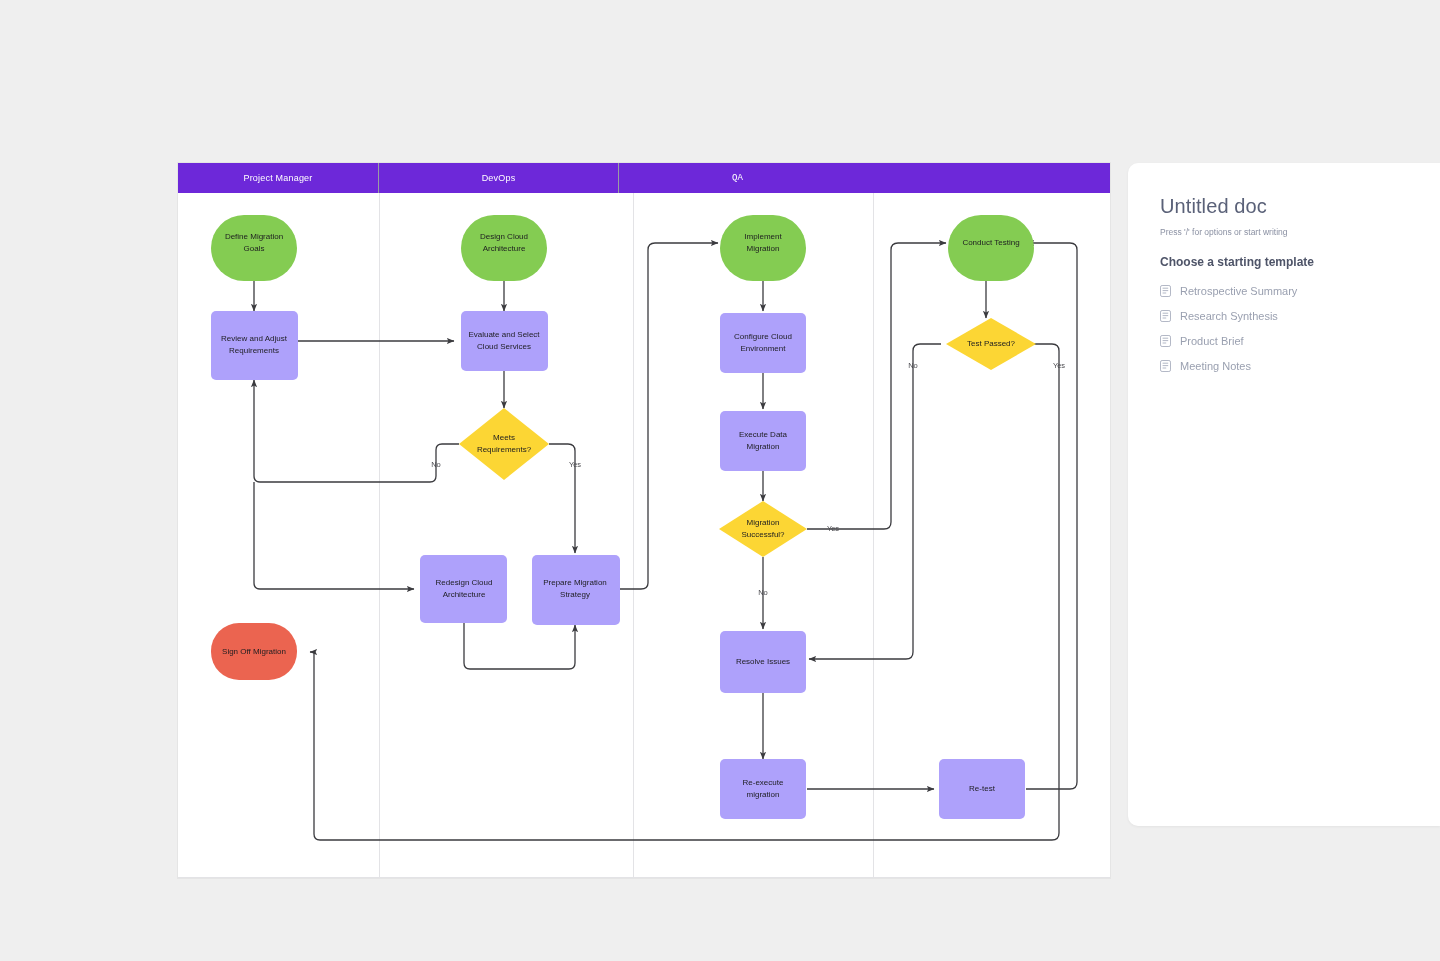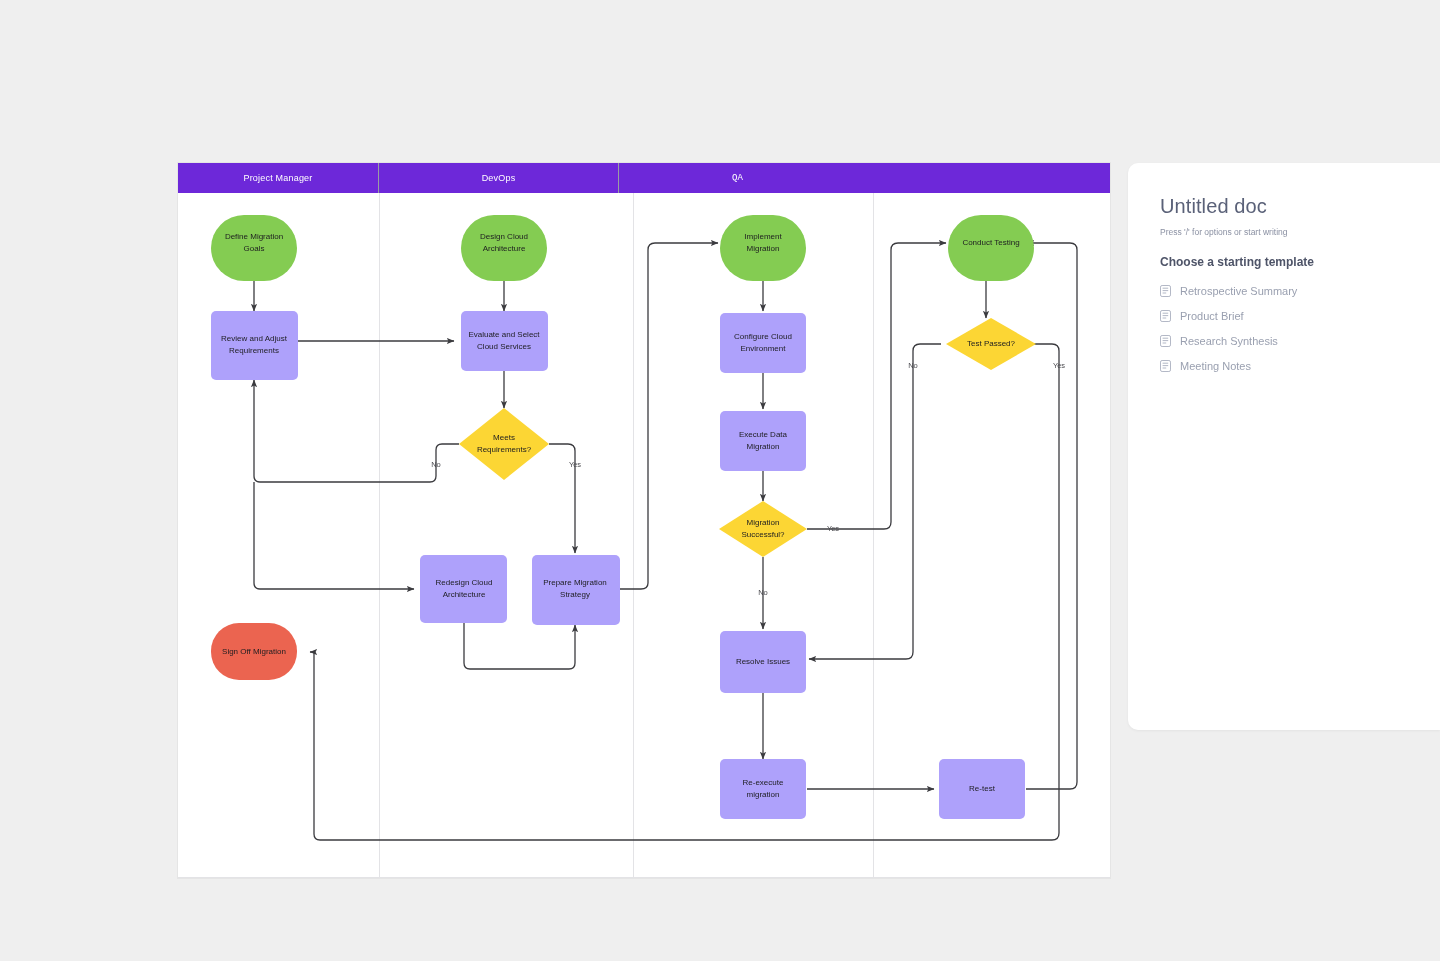--- a/index.html
+++ b/index.html
@@ -37,21 +37,21 @@
   .nshape-proc{fill:#aea1fb;}
   .nshape-dec{fill:#fcd634;}
   .nshape-end{fill:#eb6450;}
   .nlabel{font-family:"Liberation Sans",sans-serif;font-size:8px;fill:#1d1d20;
           text-anchor:middle;dominant-baseline:middle;}
   .elabel{font-family:"Liberation Sans",sans-serif;font-size:7.5px;fill:#4a4a4f;
           text-anchor:middle;dominant-baseline:middle;}
 
   
   #doc-panel{
-    position:absolute;left:1128px;top:163px;width:312px;height:567px;
+    position:absolute;left:1128px;top:163px;width:312px;height:663px;
     background:#ffffff;border-radius:10px 0 0 10px;
     box-shadow:0 1px 3px rgba(0,0,0,.05);
     box-sizing:border-box;padding:32px 0 0 32px;
   }
   #doc-title{font-size:20px;color:#5a6178;font-weight:400;letter-spacing:.1px;margin:0 0 9px 0;}
   #doc-hint{font-size:8.5px;color:#8a90a2;margin:0 0 18px 0;}
   #tpl-heading{font-size:12px;color:#4e5468;font-weight:bold;margin:8px 0 9px 0;}
   .tpl-row{display:flex;align-items:center;gap:9px;height:25px;cursor:pointer;}
   .tpl-icon{width:11px;height:12px;flex:0 0 auto;}
   .tpl-label{font-size:11px;color:#9aa0b0;}
@@ -248,35 +248,35 @@
     <span class="tpl-label">Retrospective Summary</span>
   </div>
 
   <div class="tpl-row">
     <svg class="tpl-icon" viewBox="0 0 11 12">
       <rect x="0.5" y="0.5" width="10" height="11" rx="1.6" fill="none" stroke="#b3b8c6" stroke-width="1"></rect>
       <line x1="2.6" y1="3.2" x2="8.2" y2="3.2" stroke="#b3b8c6" stroke-width="1"></line>
       <line x1="2.6" y1="5.6" x2="8.2" y2="5.6" stroke="#b3b8c6" stroke-width="1"></line>
       <line x1="2.6" y1="8.0" x2="6.2" y2="8.0" stroke="#b3b8c6" stroke-width="1"></line>
     </svg>
+    <span class="tpl-label">Research Synthesis</span>
+  </div>
+
+  <div class="tpl-row">
+    <svg class="tpl-icon" viewBox="0 0 11 12">
+      <rect x="0.5" y="0.5" width="10" height="11" rx="1.6" fill="none" stroke="#b3b8c6" stroke-width="1"></rect>
+      <line x1="2.6" y1="3.2" x2="8.2" y2="3.2" stroke="#b3b8c6" stroke-width="1"></line>
+      <line x1="2.6" y1="5.6" x2="8.2" y2="5.6" stroke="#b3b8c6" stroke-width="1"></line>
+      <line x1="2.6" y1="8.0" x2="6.2" y2="8.0" stroke="#b3b8c6" stroke-width="1"></line>
+    </svg>
     <span class="tpl-label">Product Brief</span>
   </div>
 
   <div class="tpl-row">
     <svg class="tpl-icon" viewBox="0 0 11 12">
       <rect x="0.5" y="0.5" width="10" height="11" rx="1.6" fill="none" stroke="#b3b8c6" stroke-width="1"></rect>
       <line x1="2.6" y1="3.2" x2="8.2" y2="3.2" stroke="#b3b8c6" stroke-width="1"></line>
       <line x1="2.6" y1="5.6" x2="8.2" y2="5.6" stroke="#b3b8c6" stroke-width="1"></line>
       <line x1="2.6" y1="8.0" x2="6.2" y2="8.0" stroke="#b3b8c6" stroke-width="1"></line>
     </svg>
-    <span class="tpl-label">Research Synthesis</span>
-  </div>
-
-  <div class="tpl-row">
-    <svg class="tpl-icon" viewBox="0 0 11 12">
-      <rect x="0.5" y="0.5" width="10" height="11" rx="1.6" fill="none" stroke="#b3b8c6" stroke-width="1"></rect>
-      <line x1="2.6" y1="3.2" x2="8.2" y2="3.2" stroke="#b3b8c6" stroke-width="1"></line>
-      <line x1="2.6" y1="5.6" x2="8.2" y2="5.6" stroke="#b3b8c6" stroke-width="1"></line>
-      <line x1="2.6" y1="8.0" x2="6.2" y2="8.0" stroke="#b3b8c6" stroke-width="1"></line>
-    </svg>
     <span class="tpl-label">Meeting Notes</span>
   </div>
 </div>
 
 </body></html>

